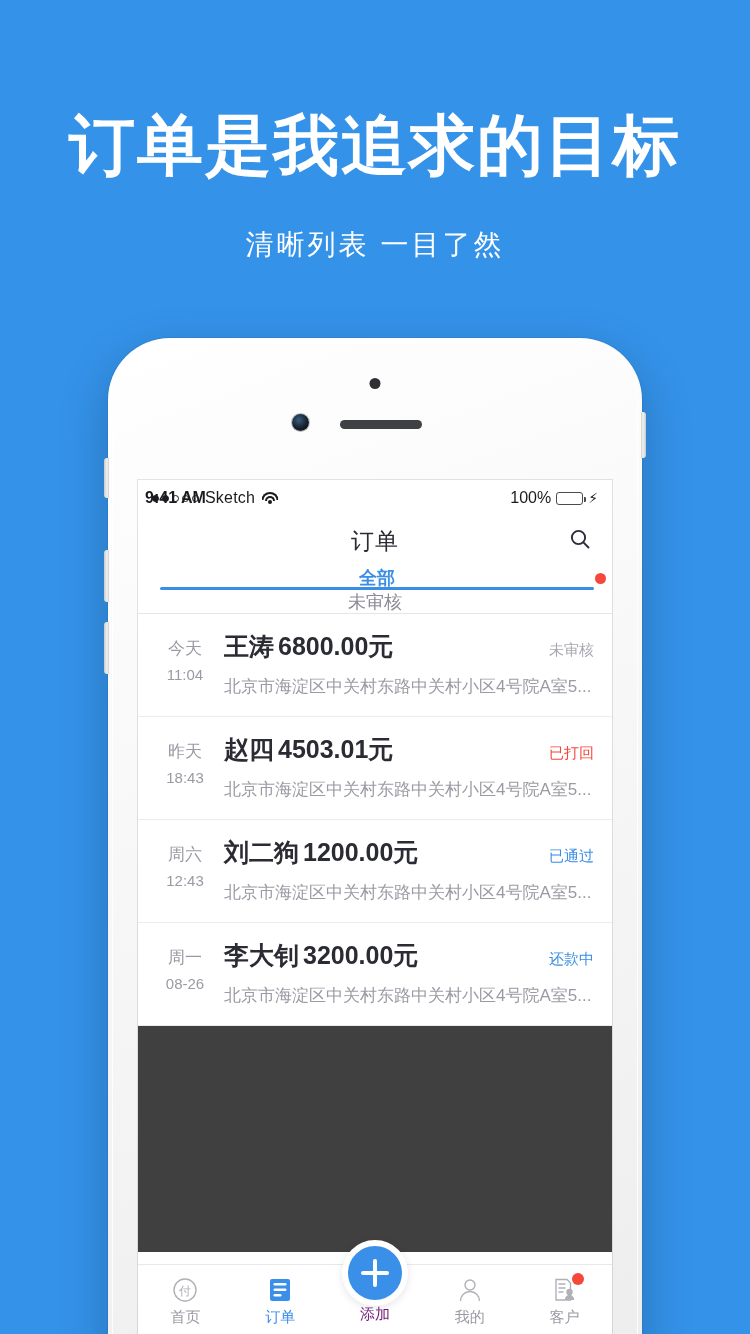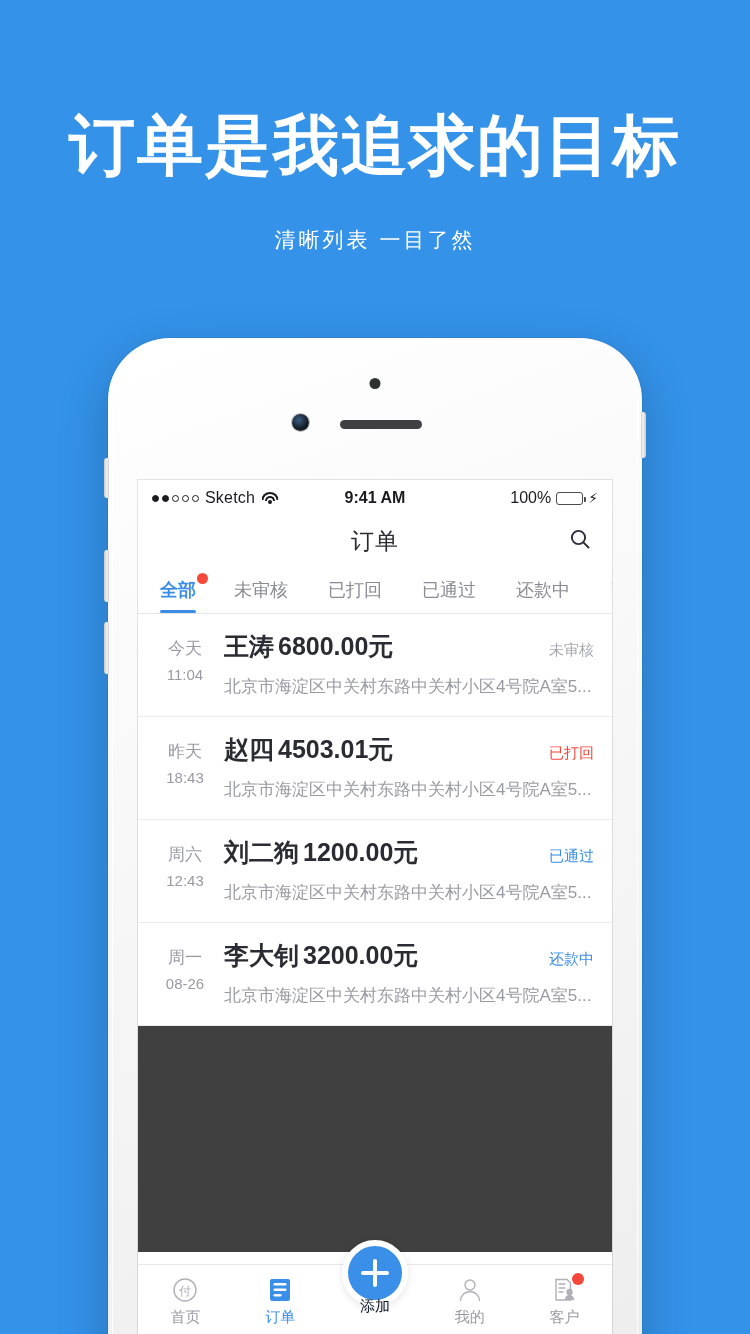--- a/index.html
+++ b/index.html
@@ -16,21 +16,21 @@
     margin-top:112px;
     font-size:66px;
     font-weight:bold;
     color:#ffffff;
     letter-spacing:2px;
     line-height:1.0;
     text-align:center;
   }
   .promo-sub {
     margin-top:48px;
-    font-size:21px;
+    font-size:28px;
     color:#ffffff;
     letter-spacing:3px;
   }
 
   
   .device {
     position:absolute;
     left:108px;
     top:338px;
     width:534px;
@@ -99,42 +99,42 @@
   .wifi { width:17px; height:13px; position:relative; display:inline-block; }
   .wifi i {
     position:absolute; left:50%; transform:translateX(-50%);
     border:2px solid #1b1b1f; border-bottom:none;
     border-radius:50% 50% 0 0 / 100% 100% 0 0;
   }
   .wifi i:nth-child(1){ width:17px; height:8px; top:0; }
   .wifi i:nth-child(2){ width:10px; height:5px; top:4px; }
   .wifi i:nth-child(3){ width:4px; height:4px; top:8px; border-radius:50%; background:#1b1b1f; border:none; }
   .sb-time {
-    position:absolute; left:0; right:0; text-align:center;
+    position:absolute; left:7px; right:0; text-align:left;
     font-size:16px; font-weight:bold; pointer-events:none;
   }
   .sb-right { margin-left:auto; display:flex; align-items:center; gap:5px; font-size:16px; }
   .batt { width:27px; height:13px; border:1px solid #4c4c4c; border-radius:3px; padding:1.5px; position:relative; }
   .batt::after { content:""; position:absolute; right:-4px; top:4px; width:2px; height:5px; background:#4c4c4c; border-radius:0 1px 1px 0; }
   .batt-fill { height:100%; background:#4CD964; border-radius:1px; }
   .bolt { font-size:14px; line-height:1; }
 
   
   .navbar {
     height:50px; display:flex; align-items:center; justify-content:center;
     position:relative; background:#ffffff;
   }
   .nav-title { font-size:23px; color:#2b2b33; letter-spacing:1px; }
   .search-icon { position:absolute; right:20px; top:50%; transform:translateY(-50%); }
 
   
   .tabstrip {
     height:48px; display:flex; align-items:stretch;
     border-bottom:1px solid #e6e6ea;
-    background:#ffffff; overflow:hidden;
+    background:#ffffff; overflow:hidden;flex-direction:column;
   }
   .tab {
     position:relative; flex:0 0 auto;
     padding:0 20px; display:flex; align-items:center; justify-content:center;
     font-size:18px; color:#8b8b95; white-space:nowrap;
   }
   .tab:first-child { padding-left:22px; padding-right:18px; }
   .tab.active { color:#3a8ee6; font-weight:bold; }
   .tab.active::after {
     content:""; position:absolute; bottom:0; left:22px; right:18px;
@@ -193,21 +193,21 @@
     background:#3a90e8; border:6px solid #ffffff;
     display:flex; align-items:center; justify-content:center;
     box-shadow:0 2px 8px rgba(0,0,0,0.10);
     z-index:5;
   }
   .fab::before, .fab::after { content:""; position:absolute; background:#ffffff; border-radius:2px; }
   .fab::before { width:28px; height:4px; }
   .fab::after  { width:4px; height:28px; }
   .fab-label {
     position:absolute; left:50%; transform:translateX(-50%);
-    bottom:20px; font-size:15px; color:#0f172a; z-index:6;
+    bottom:12px; font-size:15px; color:#701a75; z-index:6;
   }
 </style>
 </head>
 <body>
 
 <div class="promo">
   <div class="promo-title">订单是我追求的目标</div>
   <div class="promo-sub">清晰列表 一目了然</div>
 </div>
 

